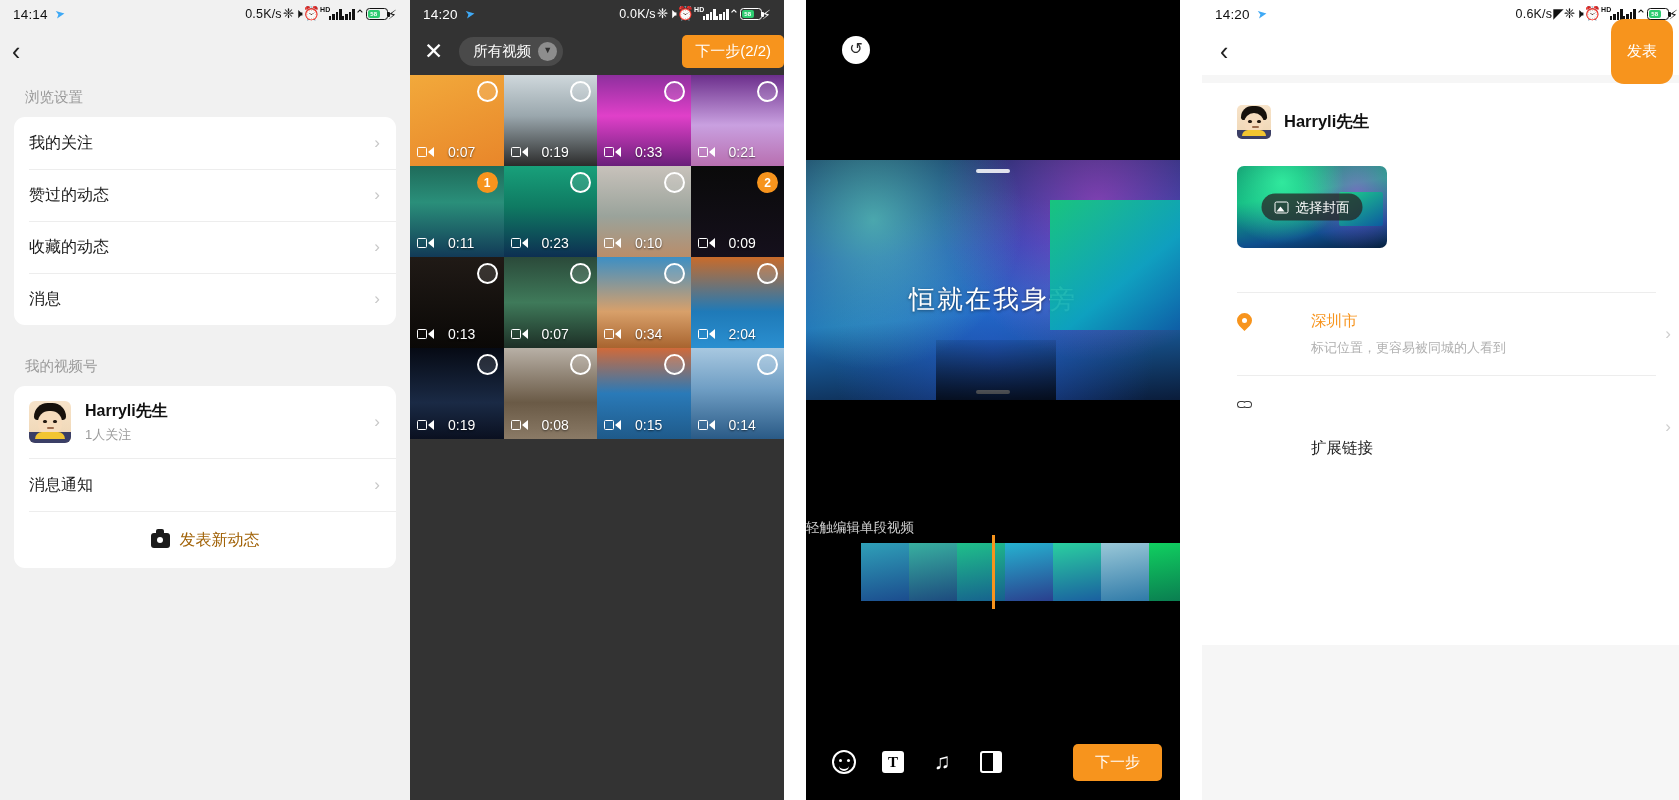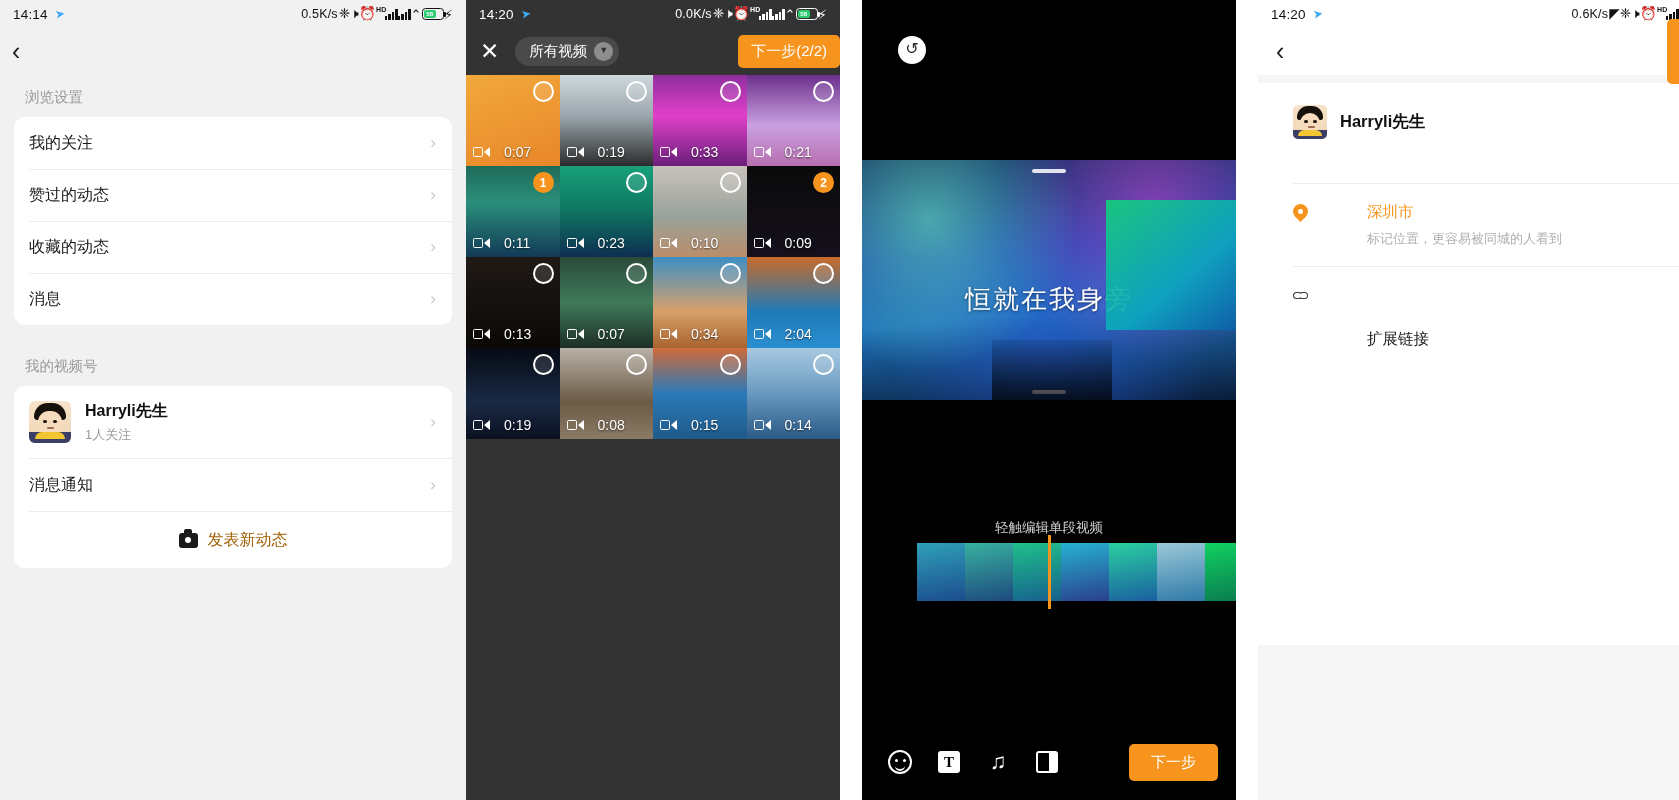--- a/index.html
+++ b/index.html
@@ -6,21 +6,21 @@
   html, body {
     width: 1679px; height: 800px;
     background: #ffffff;
     font-family: "Liberation Sans", "DejaVu Sans", sans-serif;
     overflow: hidden;
   }
   .stage { position: relative; width: 1679px; height: 800px; display: flex; background:#fff; }
 
   
   .panel { position: relative; height: 800px; overflow: hidden; flex: none; }
-  .p1 { width: 466px; background: #f1f1f1; }
+  .p1 { width: 410px; background: #f1f1f1; }
   .p2 { width: 374px; background: #333333; }
   .p3 { width: 374px; background: #000000; }
   .gap { width: 22px; background:#fff; flex:none; }
   .gap2 { width: 22px; background:#fff; flex:none; }
   .p4 { width: 489px; background: #ffffff; }
 
   
   .status {
     height: 28px; display: flex; align-items: center;
     padding: 0 13px; font-size: 13.5px; letter-spacing: .2px;
@@ -129,38 +129,38 @@
     background:#fff; display:flex;align-items:center;justify-content:center; z-index:5;
   }
   .undo span{font-size:16px;color:#2a2a2a;line-height:1;transform:translateY(-1px);}
   .preview { position:absolute; left:0; right:0; top:160px; height:240px; overflow:hidden; }
   .pv-caption {
     position:absolute; left:0; right:0; top:122px; text-align:center;
     color:#fff; font-size:26px; letter-spacing:2px; font-weight:500;
     text-shadow: 0 1px 3px rgba(0,0,0,.5);
   }
   .grabber { position:absolute; left:50%; transform:translateX(-50%); width:34px;height:4px;border-radius:3px;background:rgba(255,255,255,.85); }
-  .tip { position:absolute; left:0;right:0; top:519px; text-align:center; color:#cfcfcf; font-size:13.5px;}
+  .tip { position:absolute; left:0;right:0; top:519px; text-align:left; color:#cfcfcf; font-size:13.5px;}
   .timeline { position:absolute; left:55px; right:0; top:543px; height:58px; display:flex; overflow:hidden; }
   .tl-seg { flex:none; width:48px; height:58px; }
   .playhead { position:absolute; left:186px; top:535px; width:2.5px; height:74px; background:#f7941d; }
   .toolbar { position:absolute; left:0; right:0; bottom: 0; height: 76px; display:flex; align-items:center; padding: 0 18px; }
   .tool { width:40px; height:40px; display:flex;align-items:center;justify-content:center; margin-right: 9px; }
   .emoji-ic{width:24px;height:24px;border-radius:50%;border:2px solid #fff;position:relative;}
   .emoji-ic::before{content:"";position:absolute;left:5px;top:6.5px;width:3px;height:3px;border-radius:50%;background:#fff;box-shadow:8px 0 0 #fff;}
   .emoji-ic::after{content:"";position:absolute;left:5px;top:12px;width:10px;height:5px;border-bottom:2px solid #fff;border-radius:0 0 8px 8px;}
   .text-ic{width:22px;height:22px;background:#fff;border-radius:3px;color:#000;font-size:15px;font-weight:700;display:flex;align-items:center;justify-content:center;font-family:"Liberation Serif",serif;}
   .music-ic{color:#fff;font-size:22px;line-height:1;}
   .ratio-ic{width:22px;height:22px;border:2px solid #fff;border-radius:3px;position:relative;}
   .ratio-ic::after{content:"";position:absolute;right:-1px;top:-1px;bottom:-1px;width:8px;background:#fff;border-radius:0 2px 2px 0;}
   .next2 { margin-left:auto; background:#f7941d; color:#fff; font-size:15px; border-radius:5px; padding: 9px 22px; }
 
   
   .p4-nav { height: 47px; display:flex; align-items:center; padding: 0 18px 0 18px; }
-  .pubbtn { margin-left:auto; background:#f7941d;color:#fff;font-size:15px;border-radius:5px;padding:23px 16px;text-align:right;}
+  .pubbtn { margin-left:auto; background:#f7941d;color:#fff;font-size:15px;border-radius:13px;padding:23px 16px;text-align:right;}
   .p4-sep { height: 8px; background:#f6f6f6; }
   .p4-user { display:flex; align-items:center; gap:13px; padding: 22px 0 0 35px; }
   .p4-user .nm { font-size: 16.5px; color:#111; font-weight:600; }
   .coverwrap { position:relative; width:150px; height:82px; border-radius:7px; overflow:hidden; margin: 27px 0 0 35px;}
   .coverbtn {
     position:absolute; left:50%; top:50%; transform:translate(-50%,-50%);
     background: rgba(40,40,40,.78); border-radius: 15px; height:27px;
     display:flex;align-items:center; gap:7px; padding: 0 13px; color:#fff; font-size:13.5px; white-space:nowrap;
   }
   .imgic { width:14px;height:12px;border:1.6px solid #fff;border-radius:2px;position:relative;flex:none;}
@@ -591,20 +591,30 @@
         <div class="face" style="left:7px;top:8px;width:20px;height:20px"></div>
         <div class="eyeL" style="left:11px;top:15px"></div>
           <div class="eyeR" style="left:20px;top:15px"></div>
         <div class="mouth" style="left:15px;top:21px"></div>
         <div class="shirt" style="height:9px"></div>
           <div class="collar" style="left:5px;right:5px;bottom:3px;height:6px"></div>
       </div>
       <span class="nm">Harryli先生</span>
     </div>
 
+    <div class="coverwrap" style="background:
+           radial-gradient(circle at 30% 20%, rgba(60,255,170,.75), transparent 50%),
+           radial-gradient(circle at 80% 30%, rgba(220,60,255,.45), transparent 45%),
+           linear-gradient(170deg,#0e8f6a 0%,#10b27e 35%,#0f4f8e 75%,#08203f 100%);">
+      <div style="position:absolute;right:4px;top:26px;width:44px;height:34px;background:linear-gradient(150deg,#1fd08a,#0d5aa0);border-radius:2px;"></div>
+      <div class="coverbtn">
+        <span class="imgic"></span>
+        <span>选择封面</span>
+      </div>
+    </div>
 
 
     <div class="hrule"></div>
 
     <div class="lrow">
       <span class="licon"><span class="pin"></span></span>
       <div class="lbody">
         <div class="t1">深圳市</div>
         <div class="t2">标记位置，更容易被同城的人看到</div>
       </div>

